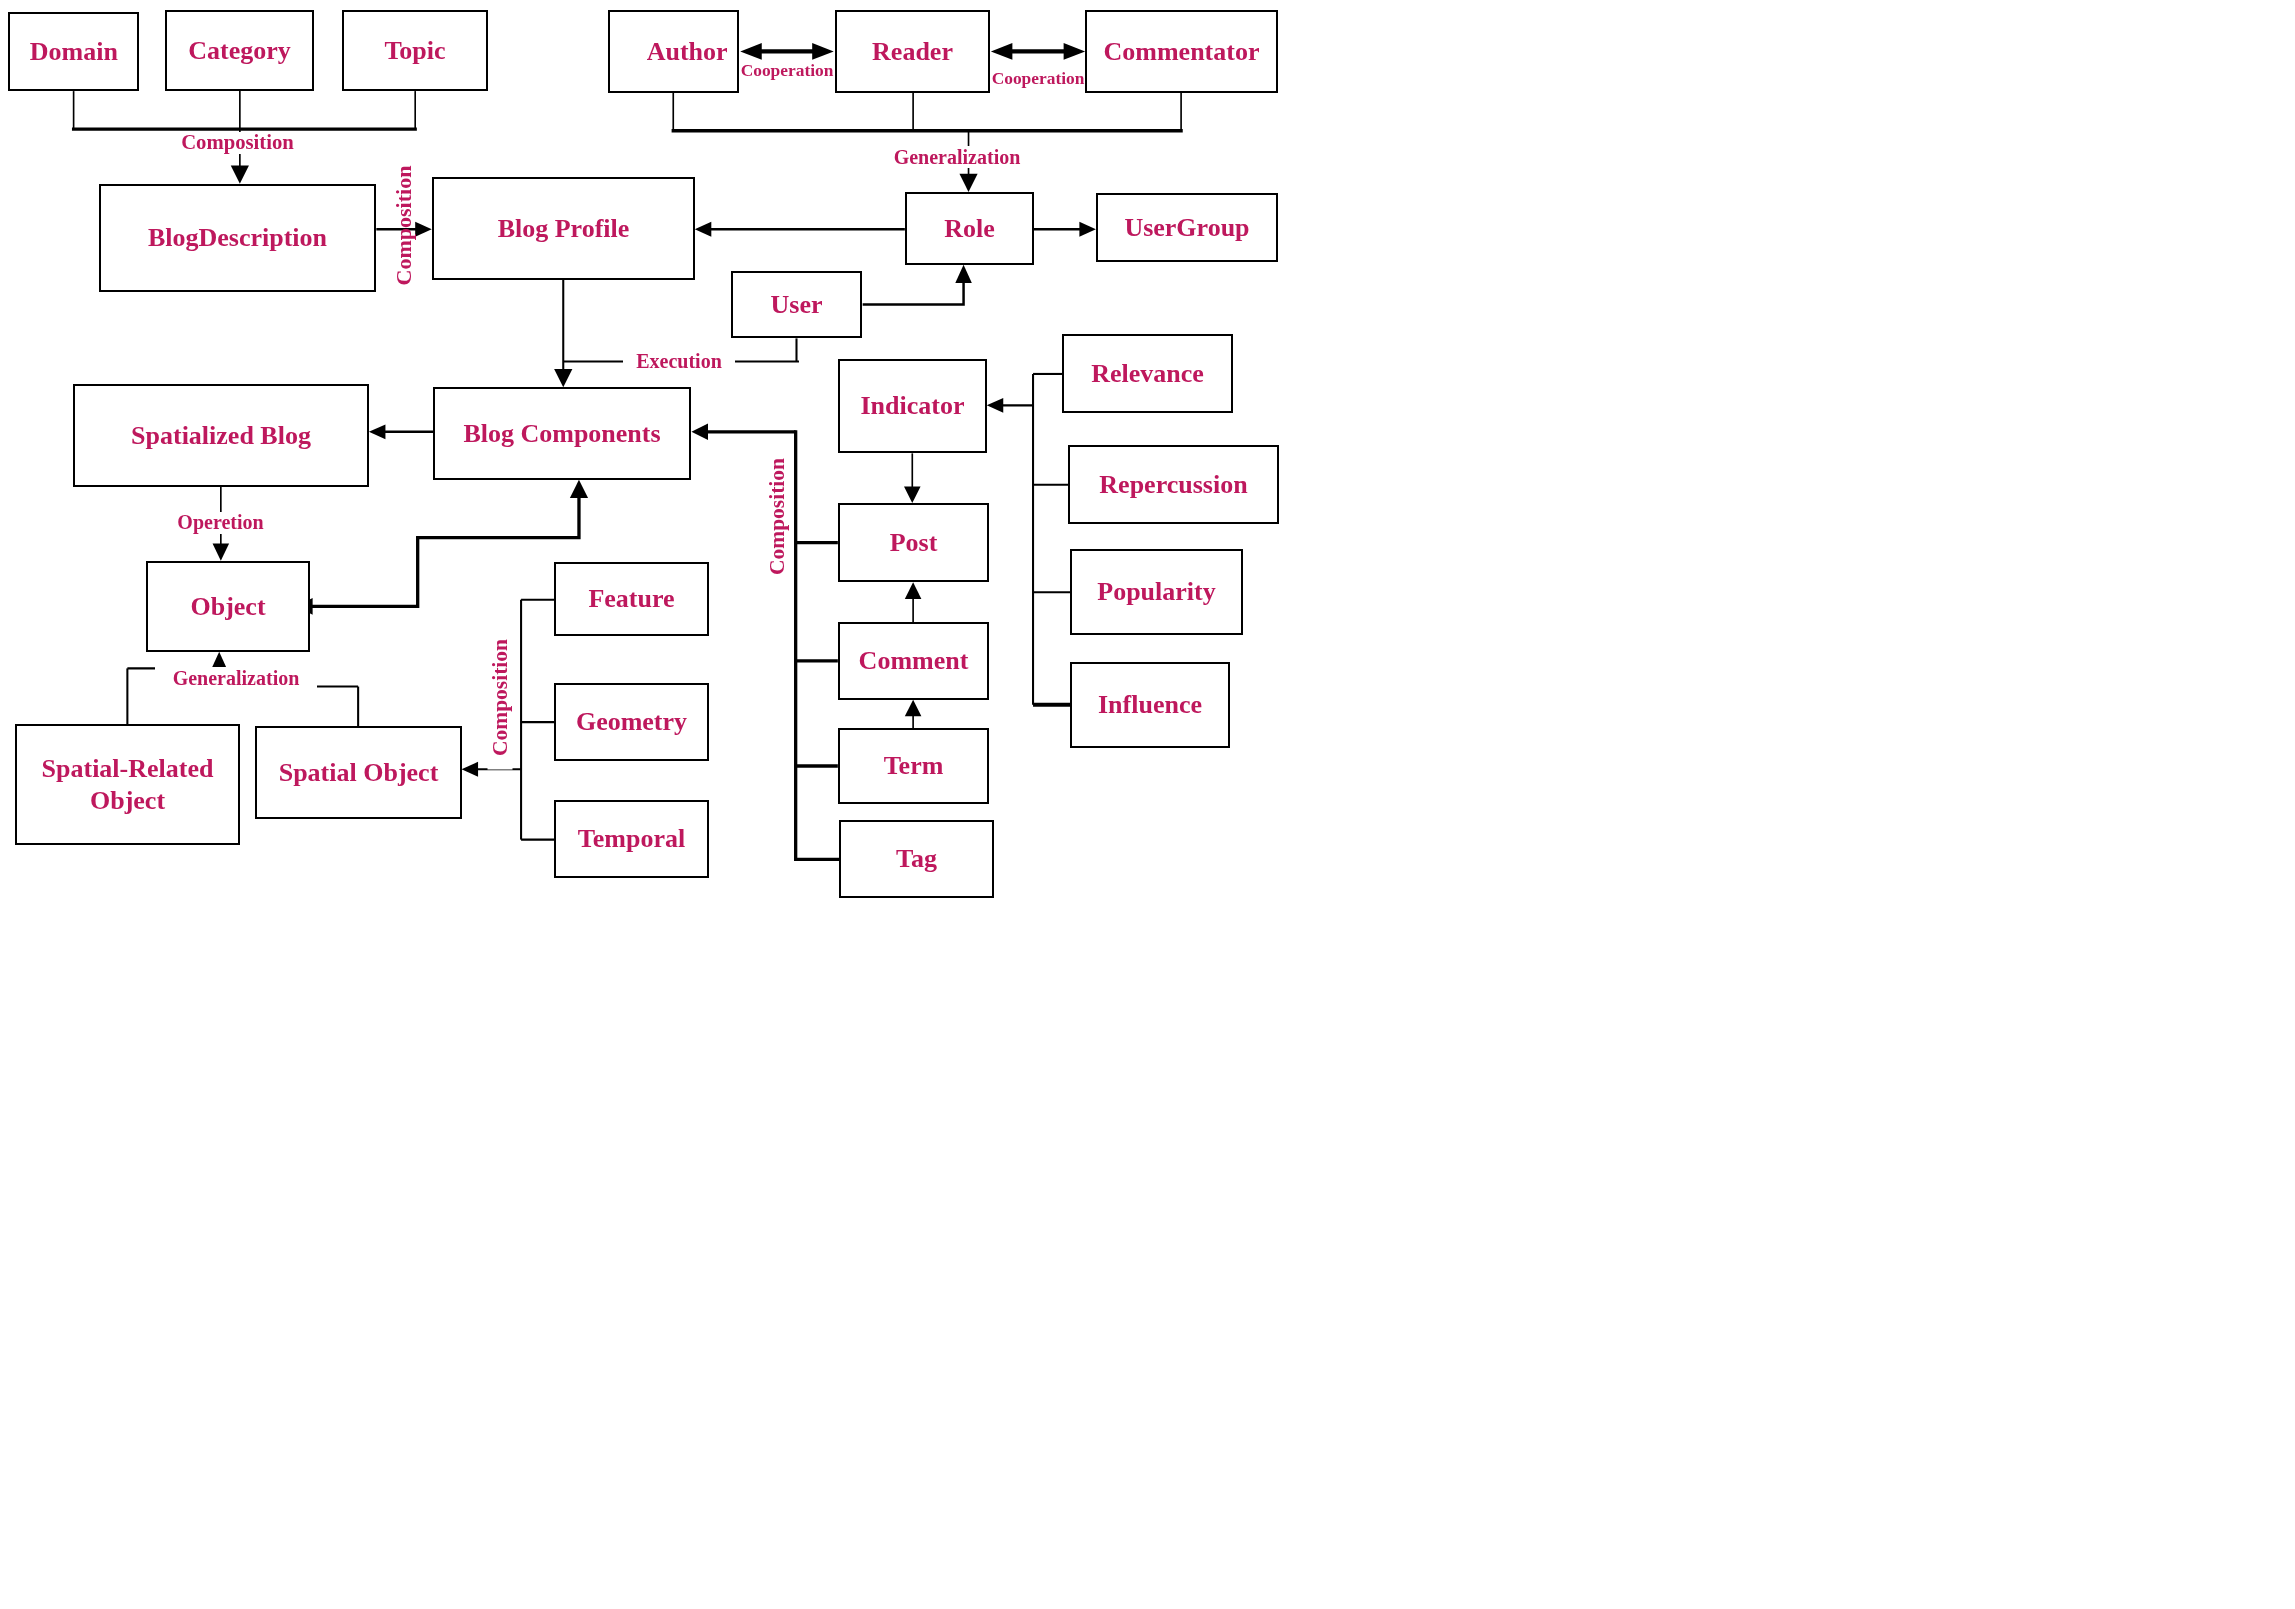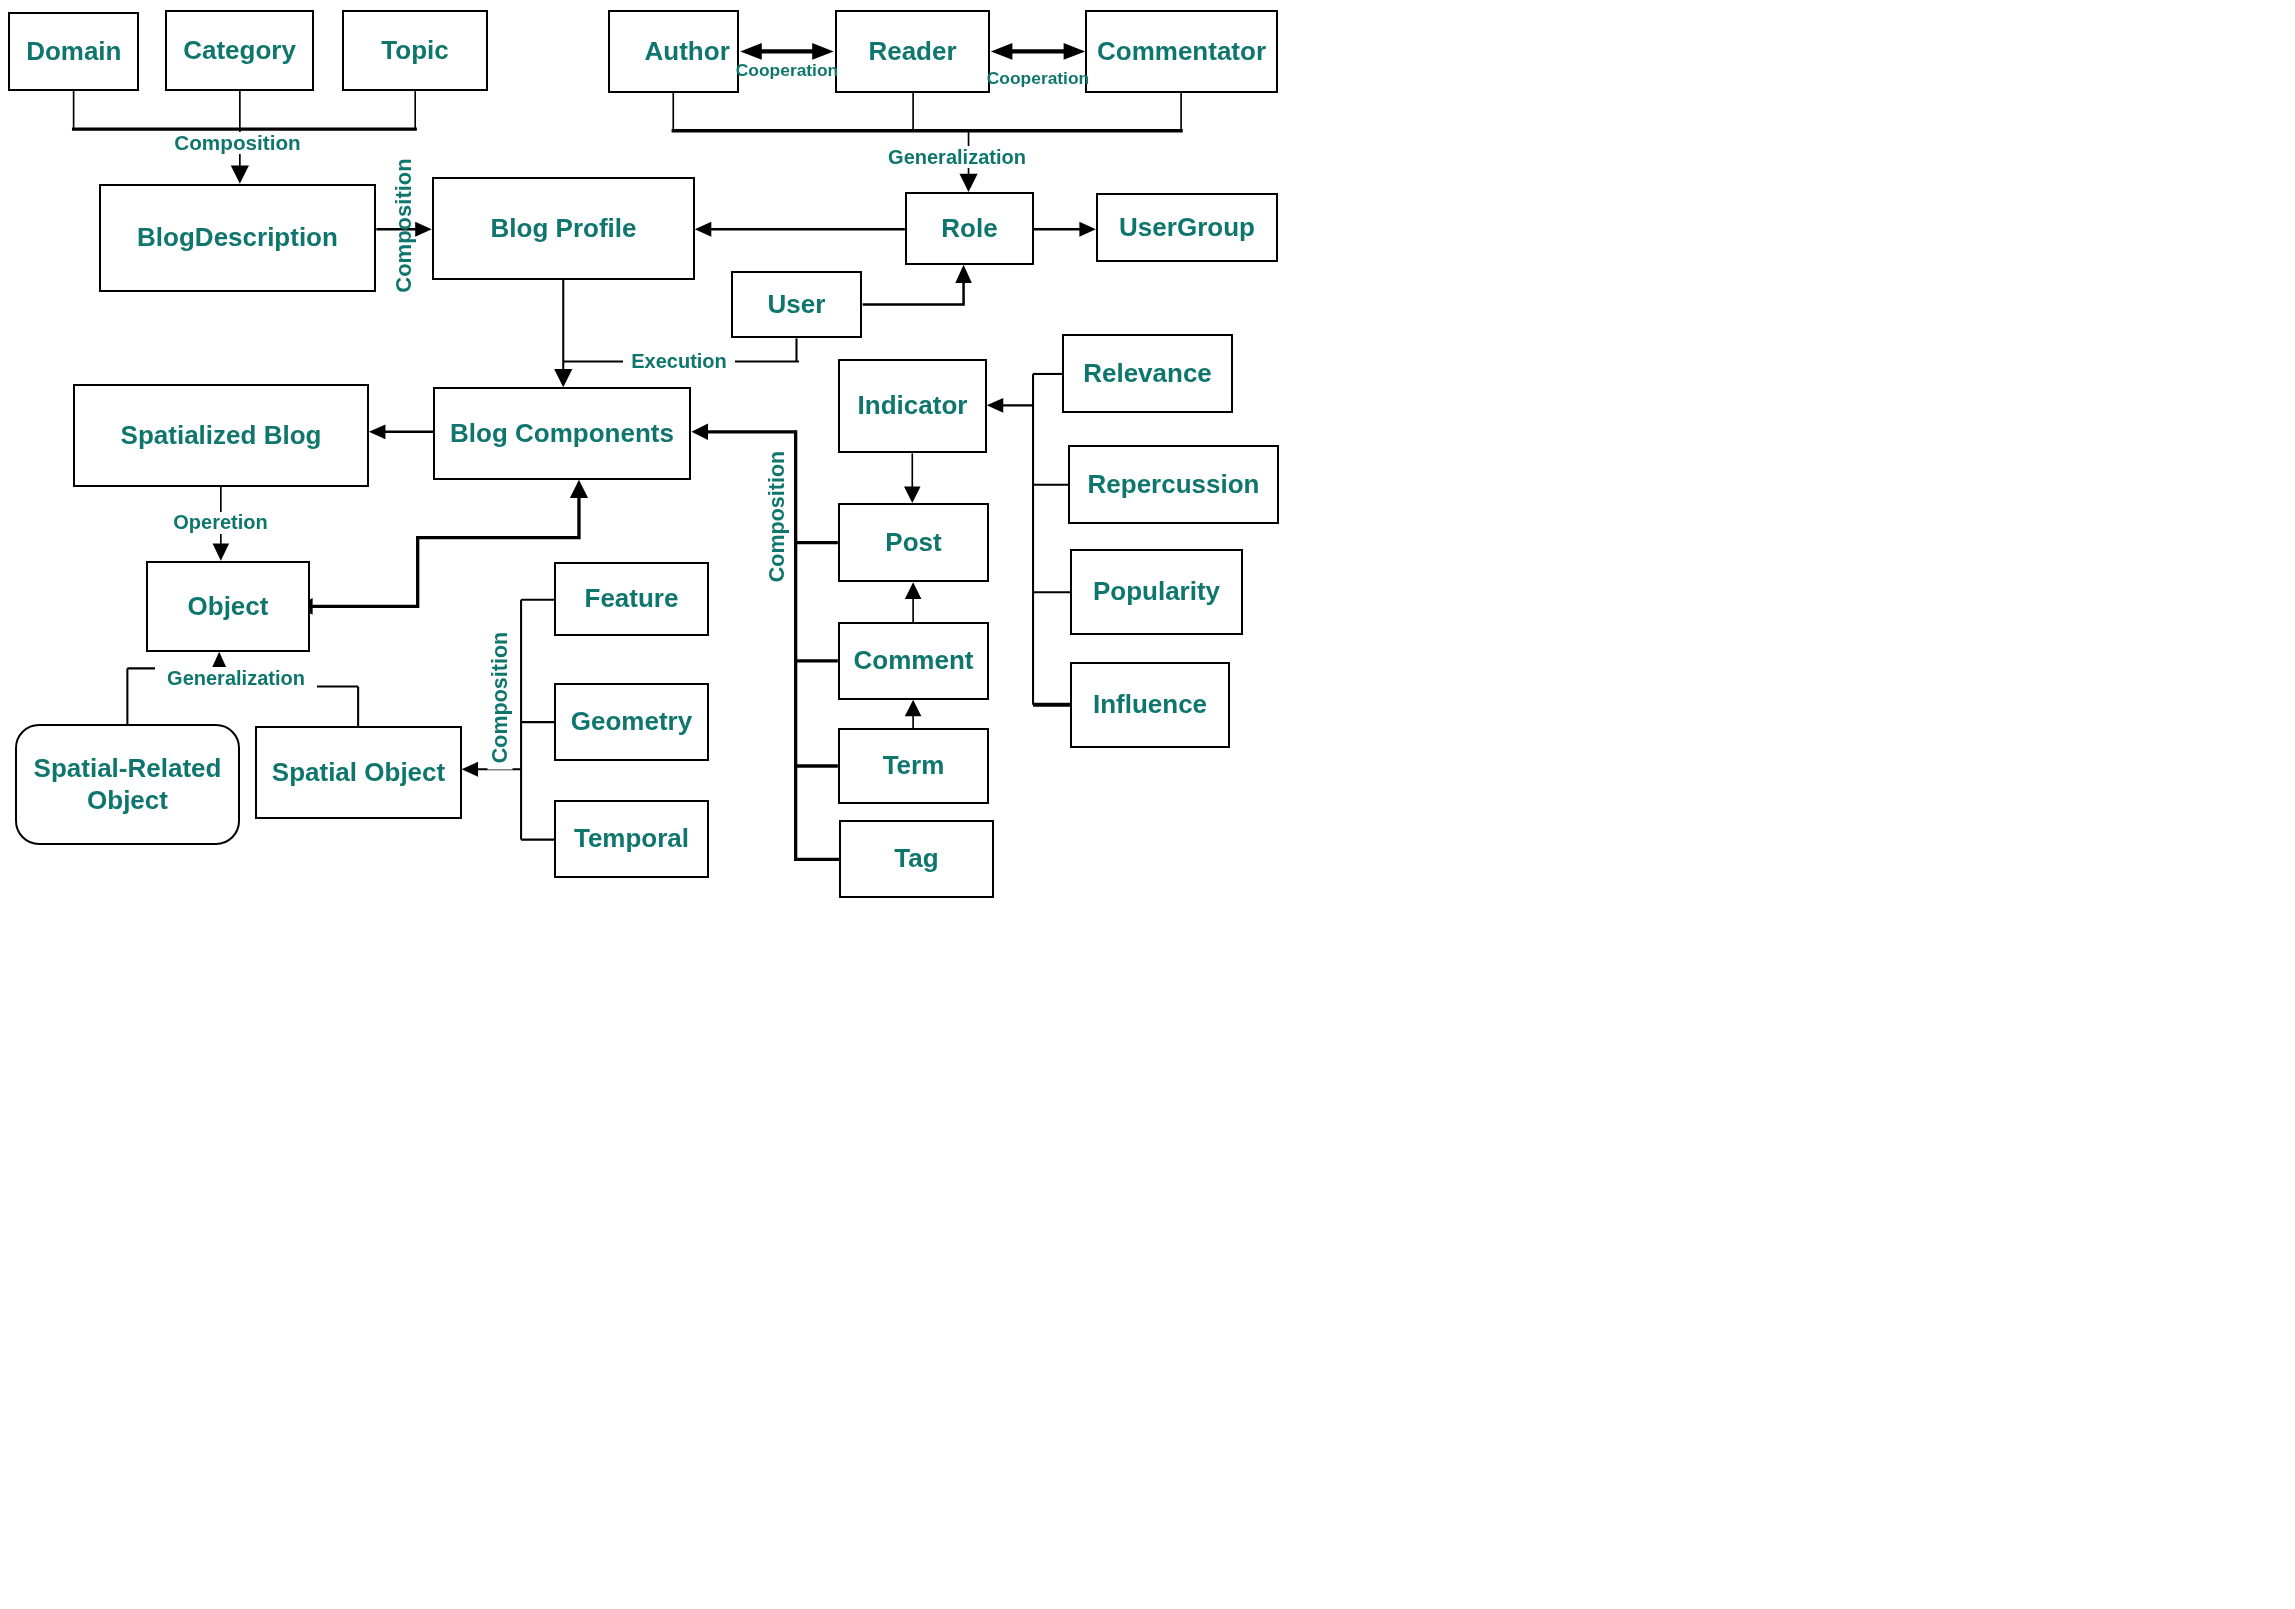--- a/index.html
+++ b/index.html
@@ -1,18 +1,18 @@
 <!DOCTYPE html>
 <html style="font-size:13.2px"><head>
 <meta charset="utf-8">
 <style>
   html,body{margin:0;padding:0;background:#ffffff;}
   .canvas{
     position:relative;width:1282px;height:910px;background:#ffffff;
-    font-family:Liberation Sans, sans-serif;color:#0f766e;
+    font-family:Liberation Serif, serif;color:#be185d;
     overflow:hidden;
   }
   svg.wires{position:absolute;left:0;top:0;z-index:1;}
   .box{
     position:absolute;z-index:2;background:#ffffff;border:2.5px solid #000;
     display:flex;align-items:center;justify-content:center;text-align:center;
     font-weight:bold;font-size:26px;line-height:1.2;box-sizing:border-box;
     padding:1.7px;
   }
   .lbl{
@@ -172,21 +172,21 @@
   <div class="box" style="left:73px;top:384px;width:296px;height:103px;">Spatialized Blog</div>
   <div class="box" style="left:433px;top:387px;width:258px;height:93px;">Blog Components</div>
   <div class="box" style="left:838px;top:359px;width:149px;height:94px;">Indicator</div>
 
   <div class="box" style="left:1062px;top:334px;width:171px;height:79px;">Relevance</div>
   <div class="box" style="left:1068px;top:445px;width:211px;height:79px;">Repercussion</div>
   <div class="box" style="left:1070px;top:549px;width:173px;height:86px;">Popularity</div>
   <div class="box" style="left:1070px;top:662px;width:160px;height:86px;">Influence</div>
 
   <div class="box" style="left:146px;top:561px;width:164px;height:91px;">Object</div>
-  <div class="box" style="left:15px;top:724px;width:225px;height:121px;border-radius:24px;">Spatial-Related Object</div>
+  <div class="box" style="left:15px;top:724px;width:225px;height:121px;">Spatial-Related Object</div>
   <div class="box" style="left:255px;top:726px;width:207px;height:93px;">Spatial Object</div>
 
   <div class="box" style="left:554px;top:562px;width:155px;height:74px;">Feature</div>
   <div class="box" style="left:554px;top:683px;width:155px;height:78px;">Geometry</div>
   <div class="box" style="left:554px;top:800px;width:155px;height:78px;">Temporal</div>
 
   <div class="box" style="left:838px;top:503px;width:151px;height:79px;">Post</div>
   <div class="box" style="left:838px;top:622px;width:151px;height:78px;">Comment</div>
   <div class="box" style="left:838px;top:728px;width:151px;height:76px;">Term</div>
   <div class="box" style="left:839px;top:820px;width:155px;height:78px;">Tag</div>

